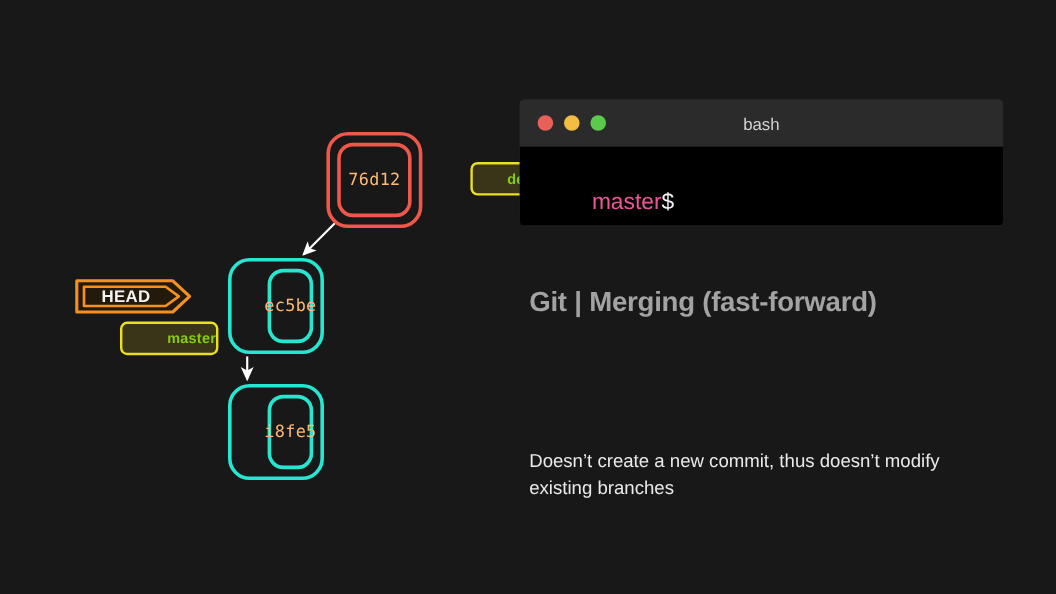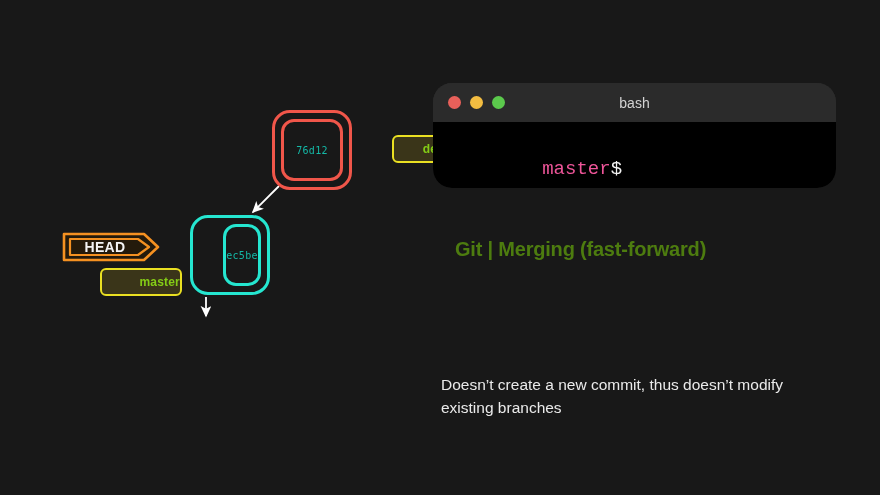--- a/index.html
+++ b/index.html
@@ -43,22 +43,22 @@
     align-items: center;
     justify-content: center;
   }
   .commit-node.cyan,
   .commit-node.cyan .inner {
     border-color: #25e6d0;
     margin-left: 24px;
   }
   .commit-label {
     font-family: "DejaVu Sans Mono", "Liberation Mono", monospace;
-    font-size: 10px;
-    color: #14b8a6;
+    font-size: 14px;
+    color: #fdba74;
     letter-spacing: 0.3px;
     white-space: nowrap;
   }
 
   
   #node-76d12 { left: 272px; top: 110px; }
   #node-ec5be { left: 166px; top: 215px; }
   #node-i8fe5 { left: 166px; top: 320px; }
 
   
@@ -115,21 +115,21 @@
     pointer-events: none;
   }
 
   
   #terminal {
     position: absolute;
     left: 433px;
     top: 83px;
     width: 403px;
     height: 105px;
-    border-radius: 19px;
+    border-radius: 4px;
     background: #2b2b2b;
     overflow: hidden;
     box-sizing: border-box;
   }
   #terminal-titlebar {
     position: relative;
     height: 39px;
     background: #2b2b2b;
     display: flex;
     align-items: center;
@@ -156,39 +156,38 @@
     color: #d3d3d3;
     pointer-events: none;
   }
   #terminal-body {
     height: 66px;
     background: #000000;
     padding: 14px 0 0 18px;
     box-sizing: border-box;
   }
   #terminal-prompt {
-    font-family: Liberation Mono, monospace;
+    font-family: Liberation Sans, sans-serif;
     font-size: 19px;
     white-space: pre;
   }
   .prompt-branch { color: #ee5599; }
   .prompt-sigil  { color: #f2f2f2; }
 
   
   #content-heading {
     position: absolute;
     left: 441px;
     top: 238px;
     font-family: "Liberation Sans", sans-serif;
-    font-size: 20px;
+    font-size: 23px;
     font-weight: bold;
-    color: #4d7c0f;
+    color: #a3a3a3;
     letter-spacing: -0.2px;
     white-space: nowrap;
-    margin-left: 14px;
   }
   .content-para {
     position: absolute;
     left: 441px;
     width: 385px;
     font-family: "Liberation Sans", sans-serif;
     font-size: 15.5px;
     line-height: 23px;
     color: #eaeaea;
   }
@@ -217,20 +216,25 @@
         <span class="commit-label">76d12</span>
       </div>
     </div>
 
     <div class="commit-node cyan" id="node-ec5be">
       <div class="inner">
         <span class="commit-label">ec5be</span>
       </div>
     </div>
 
+    <div class="commit-node cyan" id="node-i8fe5">
+      <div class="inner">
+        <span class="commit-label">i8fe5</span>
+      </div>
+    </div>
 
     <div class="branch-tag" id="tag-dev">
       <span>dev</span>
     </div>
 
     <div class="branch-tag" id="tag-master">
       <span>master</span>
     </div>
 
     <div id="head-pointer">

